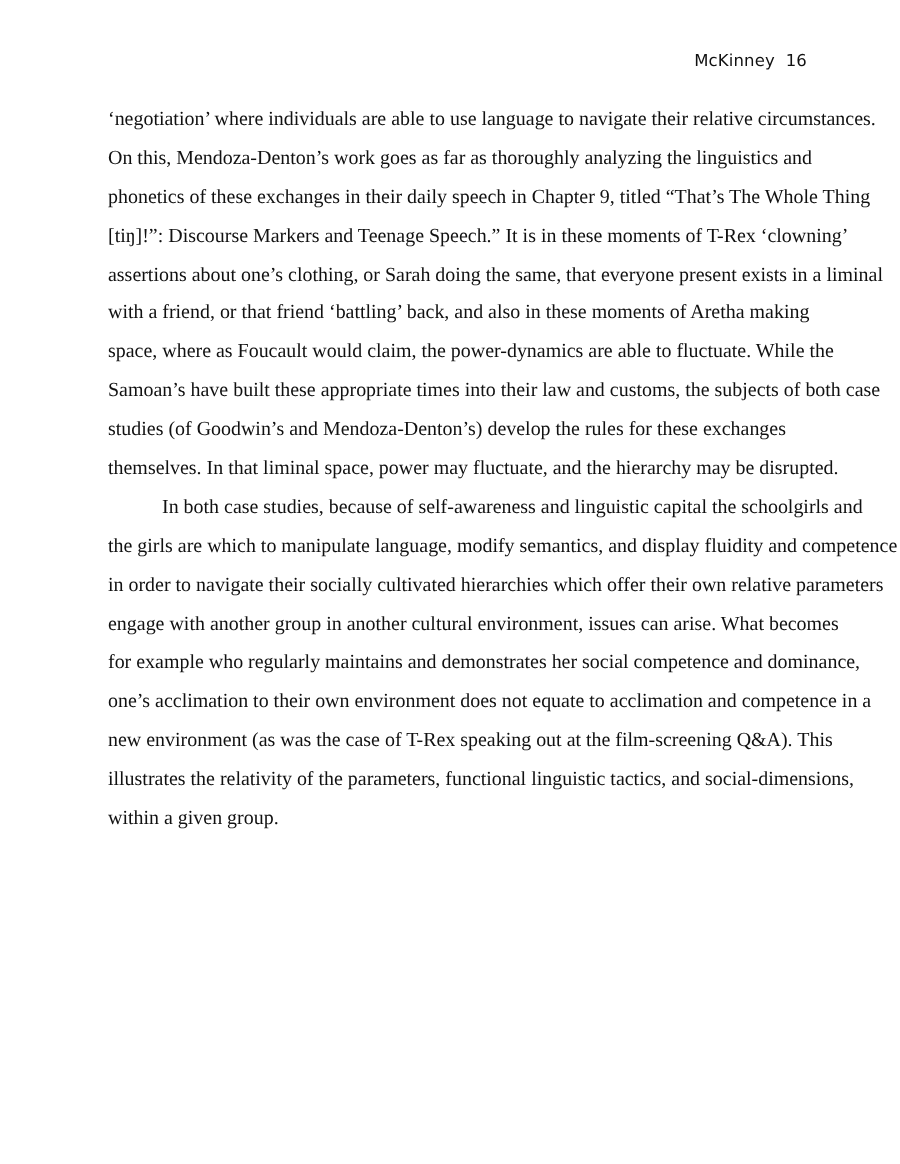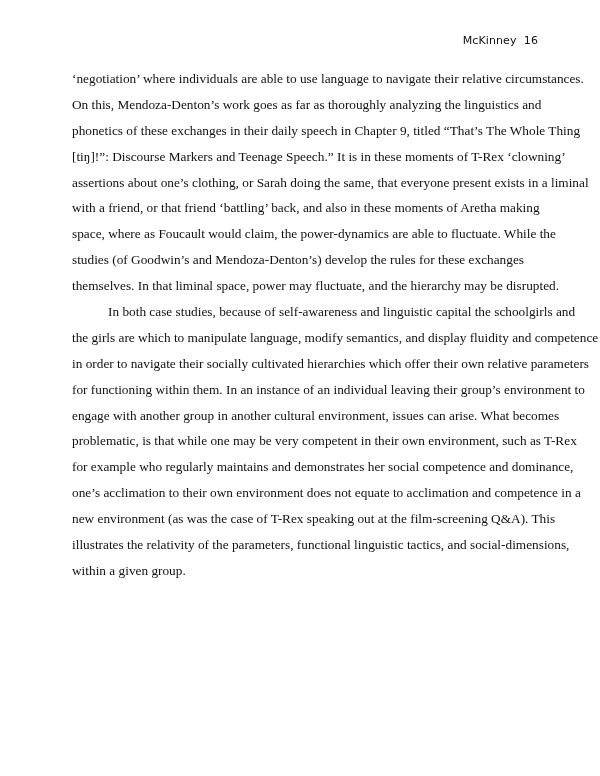--- a/index.html
+++ b/index.html
@@ -60,30 +60,29 @@
 
   <div class="body-text">
     <div>
       <span class="line">‘negotiation’ where individuals are able to use language to navigate their relative circumstances.</span>
       <span class="line">On this, Mendoza-Denton’s work goes as far as thoroughly analyzing the linguistics and</span>
       <span class="line">phonetics of these exchanges in their daily speech in Chapter 9, titled “That’s The Whole Thing</span>
       <span class="line">[tiŋ]!”: Discourse Markers and Teenage Speech.”  It is in these moments of T-Rex ‘clowning’</span>
       <span class="line">assertions about one’s clothing, or Sarah doing the same, that everyone present exists in a liminal</span>
       <span class="line">with a friend, or that friend ‘battling’ back, and also in these moments of Aretha making</span>
       <span class="line">space, where as Foucault would claim, the power-dynamics are able to fluctuate. While the</span>
+      <span class="line">Samoan’s have built these appropriate times into their law and customs, the subjects of both case</span>
       <span class="line">studies (of Goodwin’s and Mendoza-Denton’s) develop the rules for these exchanges</span>
       <span class="line">themselves. In that liminal space, power may fluctuate, and the hierarchy may be disrupted.</span>
     </div>
     <div>
       <span class="line indent">In both case studies, because of self-awareness and linguistic capital the schoolgirls and</span>
       <span class="line">the girls are which to manipulate language, modify semantics, and display fluidity and competence</span>
       <span class="line">in order to navigate their socially cultivated hierarchies which offer their own relative parameters</span>
-      <span class="line">for functioning within them. In an instance of an individual leaving their group’s environment to</span>
       <span class="line">engage with another group in another cultural environment, issues can arise. What becomes</span>
-      <span class="line">problematic, is that while one may be very competent in their own environment, such as T-Rex</span>
       <span class="line">for example who regularly maintains and demonstrates her social competence and dominance,</span>
       <span class="line">one’s acclimation to their own environment does not equate to acclimation and competence in a</span>
       <span class="line">new environment (as was the case of T-Rex speaking out at the film-screening Q&amp;A). This</span>
       <span class="line">illustrates the relativity of the parameters, functional linguistic tactics, and social-dimensions,</span>
       <span class="line">within a given group.</span>
     </div>
   </div>
 </div>
 
 </body></html>

